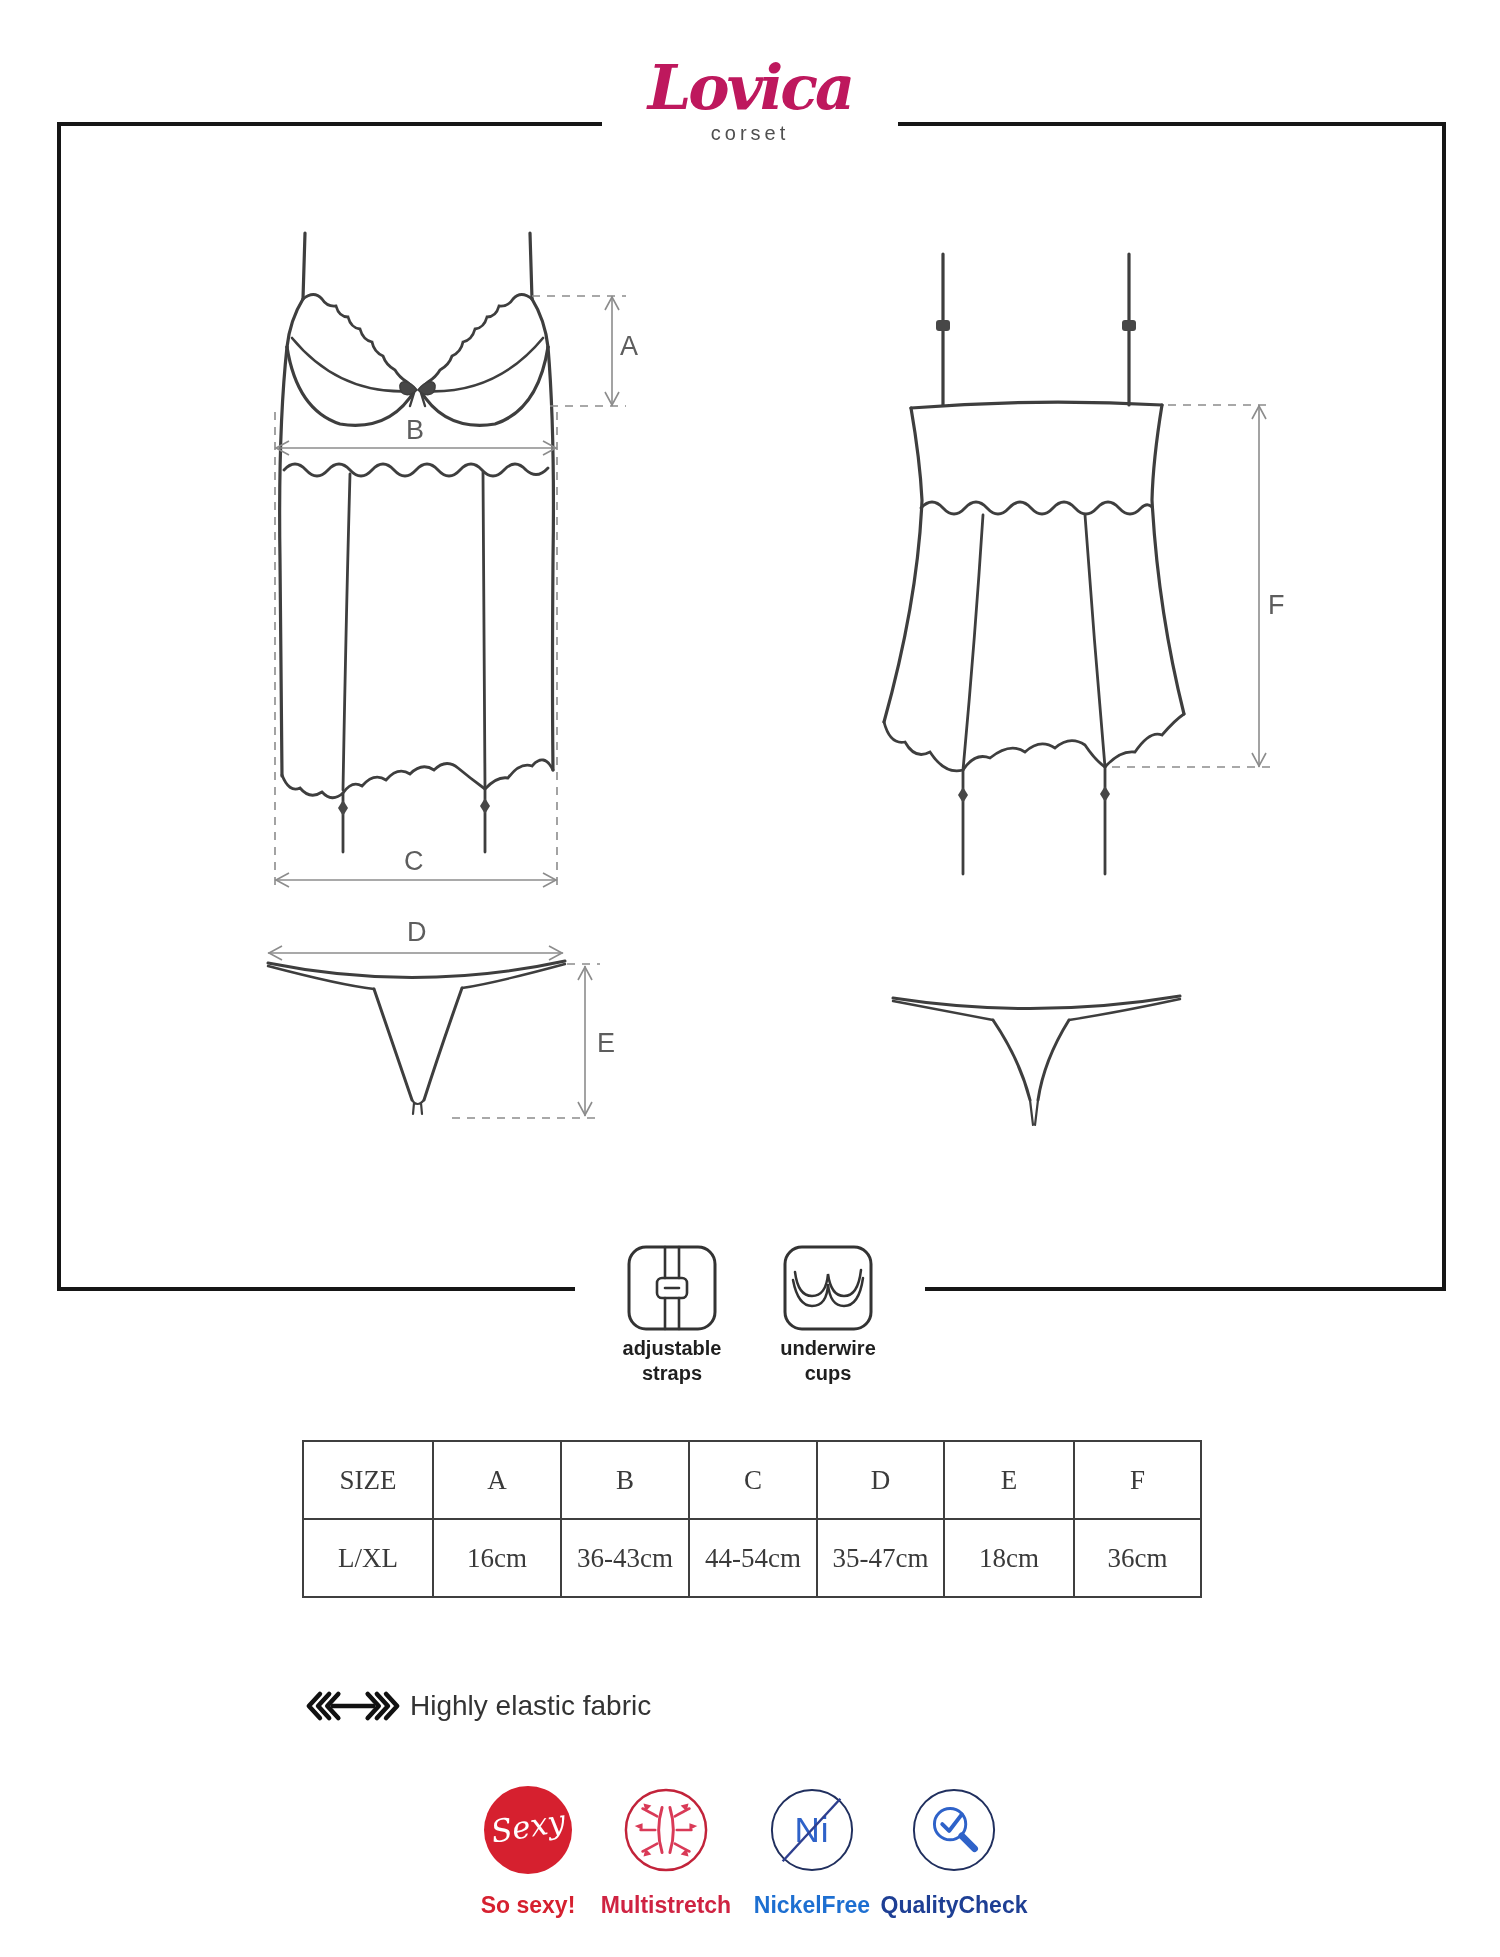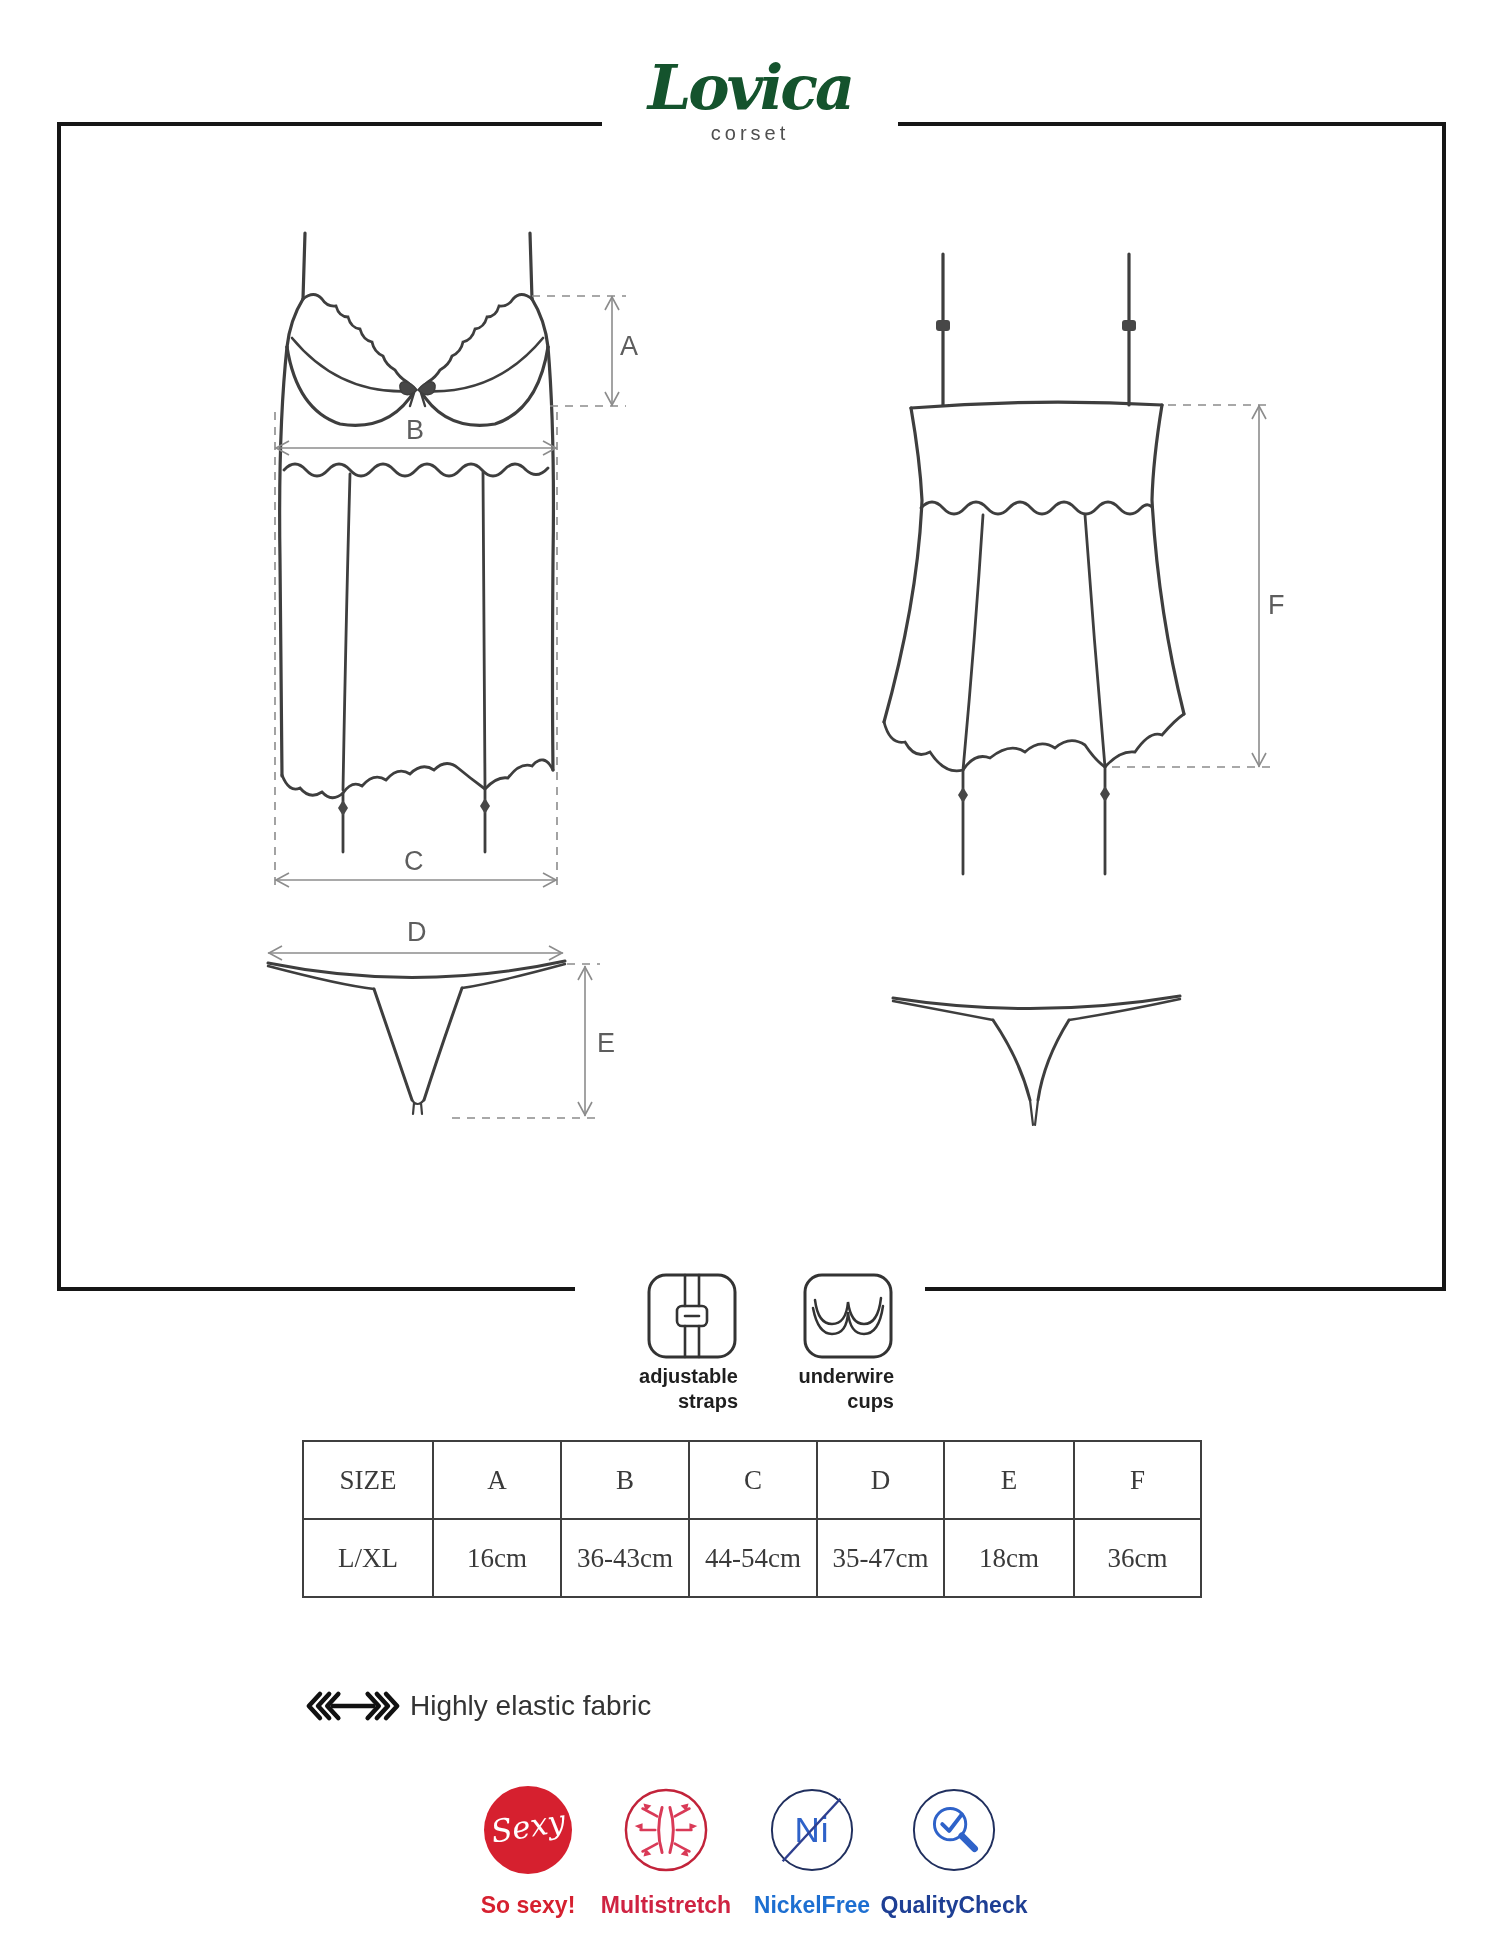--- a/index.html
+++ b/index.html
@@ -9,31 +9,31 @@
   
   .diagram-box{position:absolute;left:57px;top:122px;width:1381px;height:1161px;
                border:4px solid #161616;z-index:1;}
   .mask{position:absolute;background:#fff;z-index:2;}
   .mask-bottom{left:575px;top:1277px;width:350px;height:18px;}
 
   
   .logo{position:absolute;left:602px;top:56px;width:296px;text-align:center;
         background:#fff;z-index:3;}
   .logo-name{font-family:"DejaVu Serif",serif;font-style:italic;font-weight:bold;
-             font-size:62px;line-height:64px;color:#14532d;letter-spacing:-3px;}
+             font-size:62px;line-height:64px;color:#be185d;letter-spacing:-3px;}
   .logo-sub{font-size:20px;color:#4f4f4f;letter-spacing:4px;margin-top:2px;}
 
   
   .art{position:absolute;left:0;top:0;width:1500px;height:1957px;z-index:4;pointer-events:none;}
 
   
   .dimletter{position:absolute;z-index:5;font-size:27px;color:#5d5d5d;font-weight:400;}
 
   
-  .feature{position:absolute;top:1272px;width:132px;text-align:right;background:#fff;z-index:3;}
+  .feature{position:absolute;top:1244px;width:132px;text-align:center;background:#fff;z-index:3;}
   .feature-adj{left:606px;}
   .feature-und{left:762px;}
   .feature .lbl{font-size:20px;font-weight:bold;color:#1f1f1f;line-height:25px;}
 
   
   .size-table{position:absolute;left:302px;top:1440px;border-collapse:collapse;z-index:5;
               font-size:27px;color:#3a3a3a;}
   .size-table td,.size-table th{border:2px solid #3f3f3f;text-align:center;
               font-weight:400;padding:0;}
   .size-table tr{height:78px;font-family:Liberation Serif, serif;}

